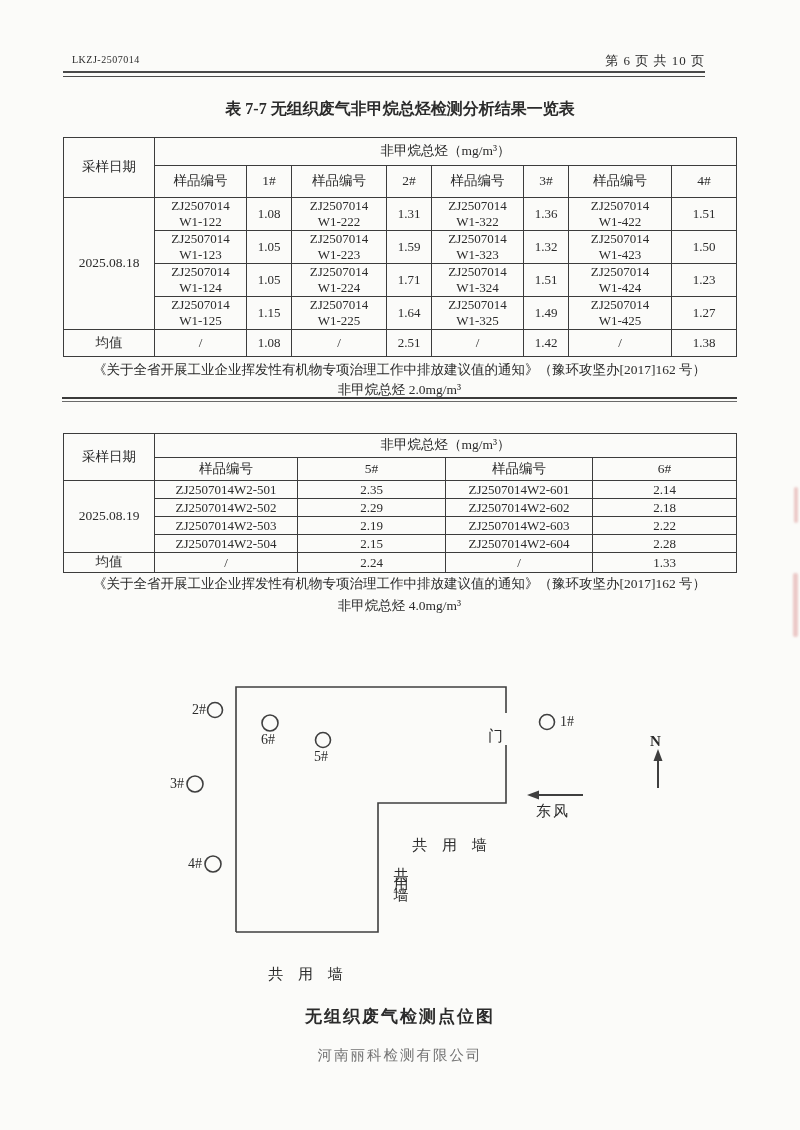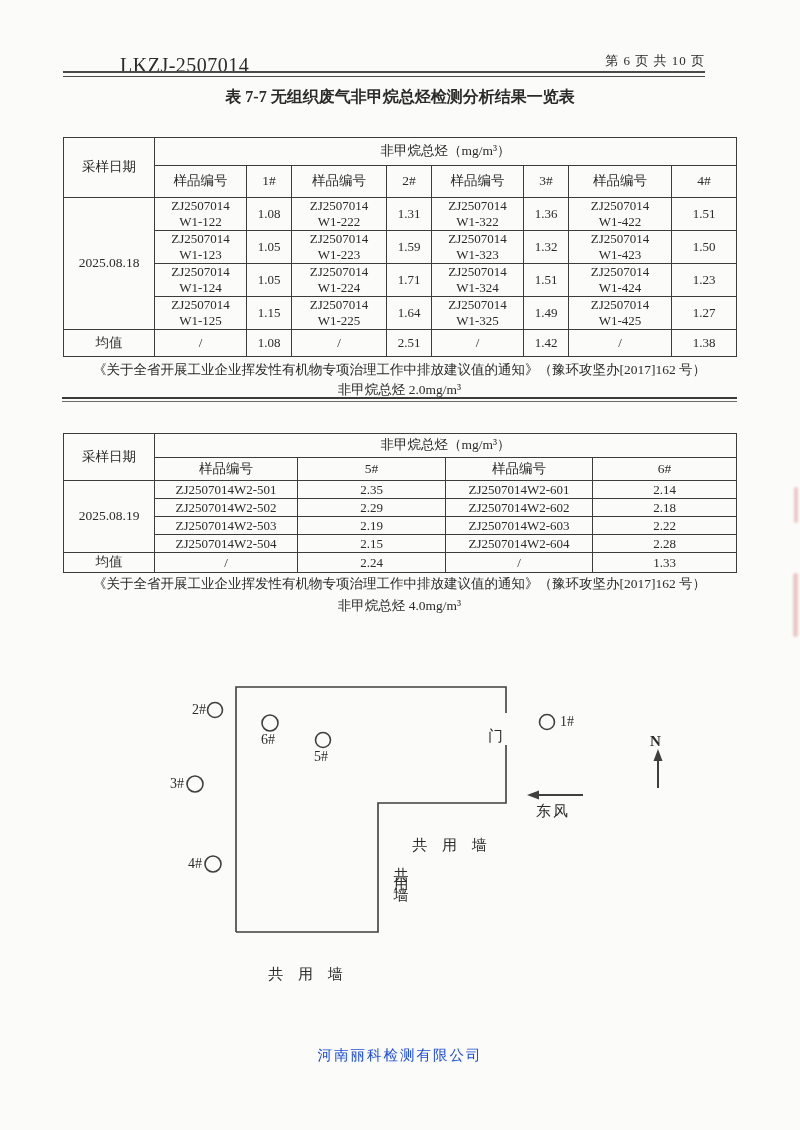--- a/index.html
+++ b/index.html
@@ -2,25 +2,25 @@
 <html><head>
 <meta charset="utf-8">
 <style>
   html,body{margin:0;padding:0;background:#e8e8e8;}
   .page{
     position:relative;width:800px;height:1130px;margin:0 auto;
     background:#fbfbf9;overflow:hidden;
     font-family:"Liberation Serif","DejaVu Serif",serif;color:#2b2b2b;
   }
   .abs{position:absolute;}
-  .doc-number{left:72px;top:54px;font-size:20px;letter-spacing:.5px;margin-left:48px;}
+  .doc-number{left:72px;top:54px;font-size:10px;letter-spacing:.5px;}
   .page-info{left:560px;top:52px;width:145px;text-align:right;font-size:13px;letter-spacing:1px;}
   .header-rule{left:63px;top:71px;width:642px;height:3px;border-top:2px solid #4a4a4a;border-bottom:1px solid #4a4a4a;}
   .tbl-title{left:0;width:800px;text-align:center;font-weight:bold;font-size:16px;}
-  .title1{top:87px;}
+  .title1{top:99px;}
   .section-rule{left:62px;top:397px;width:675px;height:2px;border-top:2px solid #3b3b3b;border-bottom:1px solid #6a6a6a;}
   .title2{top:402px;}
   table{border-collapse:collapse;table-layout:fixed;position:absolute;}
   td{border:1px solid #3c3c3c;text-align:center;vertical-align:middle;padding:0;font-size:13px;line-height:1.2;}
   .t1{left:63px;top:137px;width:673px;}
   .t2{left:63px;top:433px;width:673px;}
   .hdr{font-size:13.5px;}
   .sid{white-space:pre-line;font-size:13px;margin-left:16px;}
   .note{left:63px;width:673px;text-align:center;font-size:13.5px;line-height:20px;}
   .n1a{top:360px;} .n1b{top:380px;} .n2a{top:574px;} .n2b{top:596px;}
@@ -34,21 +34,21 @@
   .lbl-3h{left:156px;top:776px;width:28px;text-align:right;}
   .lbl-4h{left:174px;top:856px;width:28px;text-align:right;}
   .door{left:488px;top:727px;font-size:15px;}
   .north{left:650px;top:733px;font-size:15px;font-weight:bold;}
   .wind{left:536px;top:802px;font-size:15px;letter-spacing:2px;}
   .wall-label{font-size:15px;word-spacing:9px;letter-spacing:1px;margin-top:24px;}
   .wall-top{left:400px;top:812px;width:100px;text-align:center;}
   .wall-bottom{left:256px;top:941px;width:100px;text-align:center;}
   .wall-vert{left:391px;top:855px;writing-mode:vertical-rl;font-size:15px;letter-spacing:10px;}
   .caption{left:0;top:1005px;width:800px;text-align:center;font-weight:bold;font-size:17px;letter-spacing:2px;}
-  .company{left:0;top:1046px;width:800px;text-align:center;font-size:14.5px;letter-spacing:2px;color:#1d4ed8;}
+  .company{left:0;top:1046px;width:800px;text-align:center;font-size:14.5px;letter-spacing:2px;color:#737373;}
   .bleed{background:rgba(205,95,95,.32);filter:blur(1px);border-radius:2px;}
   .bleed1{left:794px;top:487px;width:4px;height:36px;}
   .bleed2{left:793px;top:573px;width:5px;height:64px;}
 </style>
 </head>
 <body>
 
 <div class="page">
 
   <div class="abs doc-number">LKZJ-2507014</div>
@@ -238,18 +238,19 @@
   <div class="abs dlabel pt-label lbl-4h">4#</div>
   <div class="abs dlabel pt-label lbl-5h">5#</div>
   <div class="abs dlabel pt-label lbl-6h">6#</div>
   <div class="abs door">门</div>
   <div class="abs north">N</div>
   <div class="abs wind">东风</div>
   <div class="abs wall-label wall-top">共 用 墙</div>
   <div class="abs wall-vert">共用墙</div>
   <div class="abs wall-label wall-bottom">共 用 墙</div>
 
+  <div class="abs caption">无组织废气检测点位图</div>
   <div class="abs company">河南丽科检测有限公司</div>
 
   <div class="abs bleed bleed1"></div>
   <div class="abs bleed bleed2"></div>
 
 </div>
 
 </body></html>

